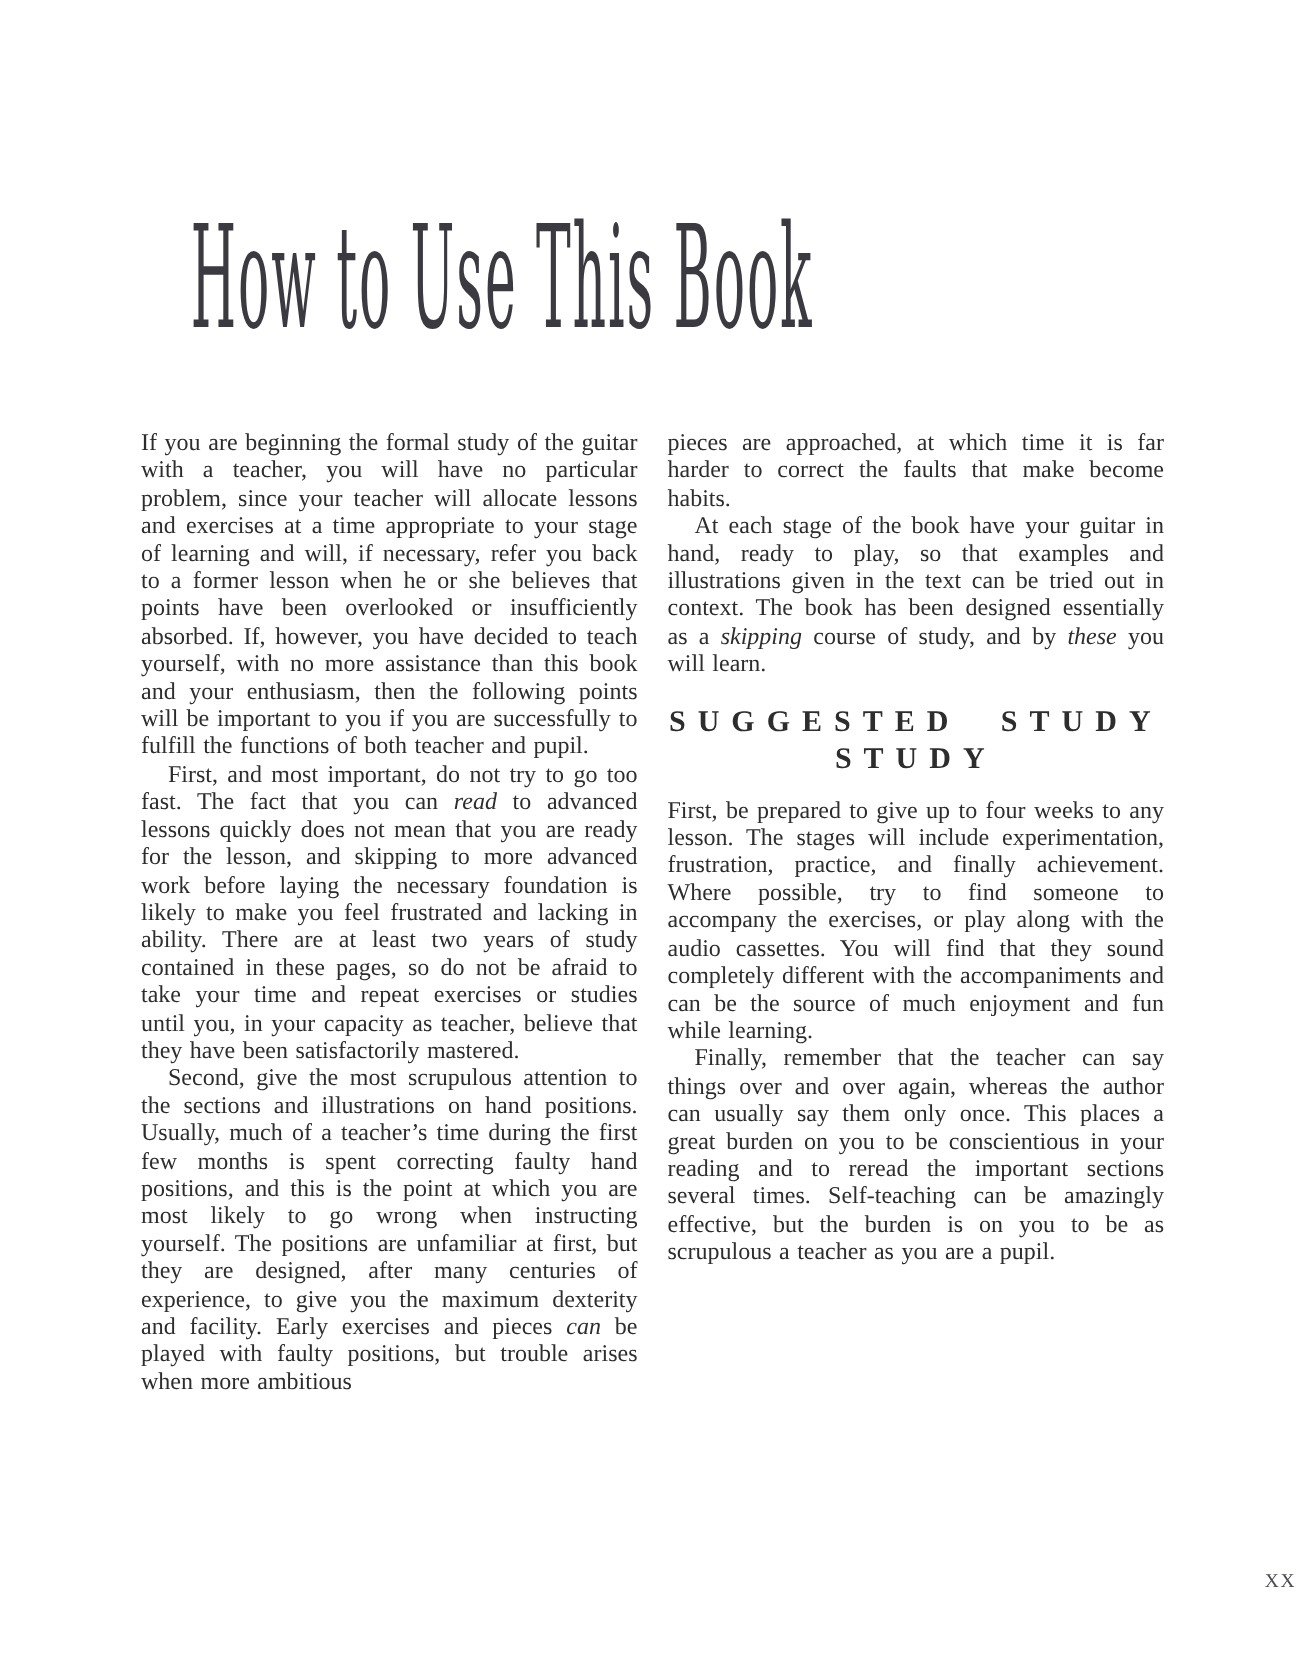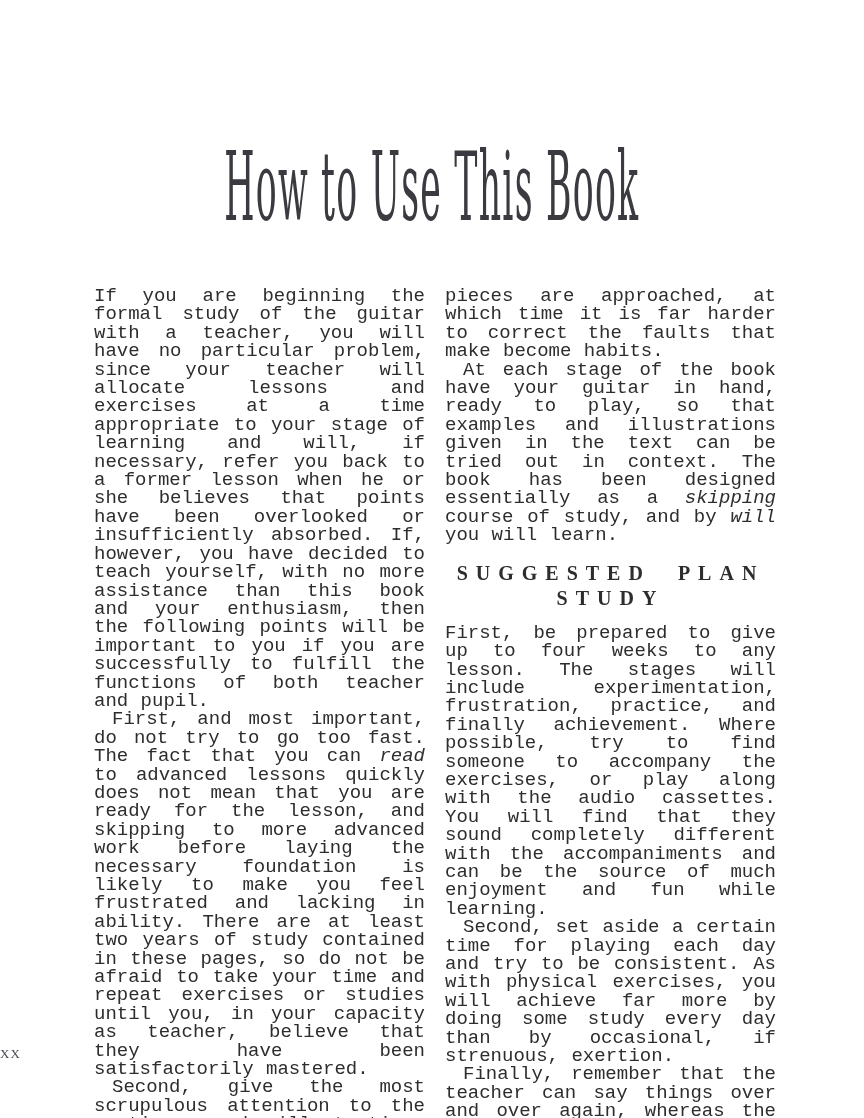--- a/index.html
+++ b/index.html
@@ -15,21 +15,21 @@
     overflow: hidden;
     font-family: "Liberation Serif", serif;
   }
   
   .title-wrap {
     position: absolute;
     top: 140px;
     left: 0;
     width: 864px;
     height: 100px;
-    text-align: center;
+    text-align: left;
     margin: 0;
     font-weight: normal;
   }
   .title-inner {
     display: inline-block;
     font-family: "DejaVu Serif", serif;
     font-size: 56px;
     line-height: 1;
     letter-spacing: 2px;
     color: #3a3a40;
@@ -44,26 +44,25 @@
     left: 94px;
     width: 682px;
     display: flex;
     gap: 20px;
   }
   .col {
     width: 331px;
   }
   .para {
     margin: 0;
-    font-size: 19px;
+    font-size: 16px;
     line-height: 18.4px;
     text-align: justify;
     color: #2d2d2d;
     word-spacing: 1px;
-    font-family: Liberation Mono, monospace;
   }
   .para.indent {
     text-indent: 18px;
   }
   .para i {
     font-style: italic;
   }
   .section-heading {
     margin: 16px 0 13px 0;
     text-align: center;
@@ -75,21 +74,21 @@
     color: #2d2d2d;
   }
   .heading-line {
     display: block;
   }
   .folio {
     position: absolute;
     top: 1046px;
     left: 0;
     width: 864px;
-    text-align: left;
+    text-align: right;
     font-size: 13px;
     letter-spacing: 1px;
     color: #4a4a50;
   }
 </style>
 </head>
 <body>
 
 <div class="page">
 
@@ -101,31 +100,30 @@
 
     <div class="col">
         <p class="para">If you are beginning the formal study of the guitar with a teacher, you will have no particular problem, since your teacher will allocate lessons and exercises at a time appropriate to your stage of learning and will, if necessary, refer you back to a former lesson when he or she believes that points have been overlooked or insufficiently absorbed. If, however, you have decided to teach yourself, with no more assistance than this book and your enthusiasm, then the following points will be important to you if you are successfully to fulfill the functions of both teacher and pupil.</p>
         <p class="para indent">First, and most important, do not try to go too fast. The fact that you can <i>read</i> to advanced lessons quickly does not mean that you are ready for the lesson, and skipping to more advanced work before laying the necessary foundation is likely to make you feel frustrated and lacking in ability. There are at least two years of study contained in these pages, so do not be afraid to take your time and repeat exercises or studies until you, in your capacity as teacher, believe that they have been satisfactorily mastered.</p>
         <p class="para indent">Second, give the most scrupulous attention to the sections and illustrations on hand positions. Usually, much of a teacher’s time during the first few months is spent correcting faulty hand positions, and this is the point at which you are most likely to go wrong when instructing yourself. The positions are unfamiliar at first, but they are designed, after many centuries of experience, to give you the maximum dexterity and facility. Early exercises and pieces <i>can</i> be played with faulty positions, but trouble arises when more ambitious</p>
       </div>
 
     <div class="col">
       <div>
           <p class="para">pieces are approached, at which time it is far harder to correct the faults that make become habits.</p>
-          <p class="para indent">At each stage of the book have your guitar in hand, ready to play, so that examples and illustrations given in the text can be tried out in context. The book has been designed essentially as a <i>skipping</i> course of study, and by <i>will</i> you will learn.</p>
+          <p class="para indent">At each stage of the book have your guitar in hand, ready to play, so that examples and illustrations given in the text can be tried out in context. The book has been designed essentially as a <i>skipping</i> course of study, and by <i>these</i> you will learn.</p>
         </div>
 
       <h2 class="section-heading">
-        <span class="heading-line">SUGGESTED PLAN</span>
+        <span class="heading-line">SUGGESTED STUDY</span>
         <span class="heading-line">STUDY</span>
       </h2>
 
       <div>
           <p class="para">First, be prepared to give up to four weeks to any lesson. The stages will include experimentation, frustration, practice, and finally achievement. Where possible, try to find someone to accompany the exercises, or play along with the audio cassettes. You will find that they sound completely different with the accompaniments and can be the source of much enjoyment and fun while learning.</p>
-          <p class="para indent">Second, set aside a certain time for playing each day and try to be consistent. As with physical exercises, you will achieve far more by doing some study every day than by occasional, if strenuous, exertion.</p>
           <p class="para indent">Finally, remember that the teacher can say things over and over again, whereas the author can usually say them only once. This places a great burden on you to be conscientious in your reading and to reread the important sections several times. Self-teaching can be amazingly effective, but the burden is on you to be as scrupulous a teacher as you are a pupil.</p>
         </div>
     </div>
 
   </div>
 
   <div class="folio">XX</div>
 
 </div>
 

